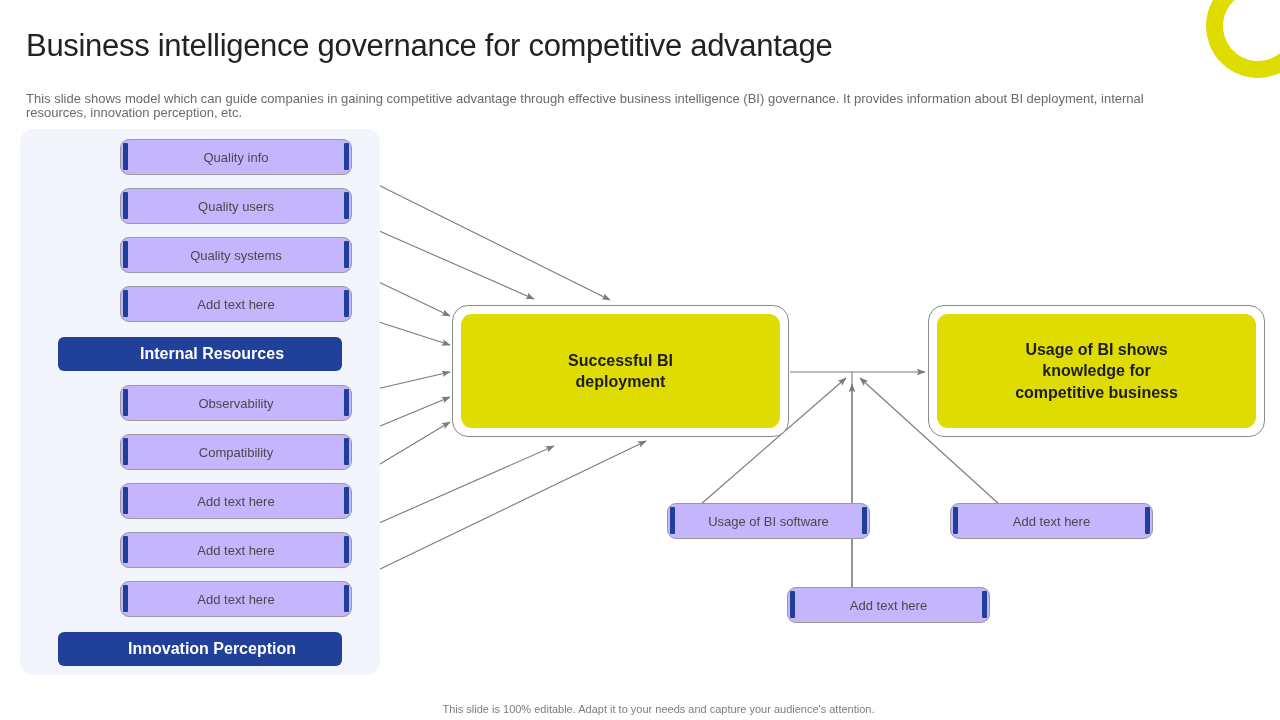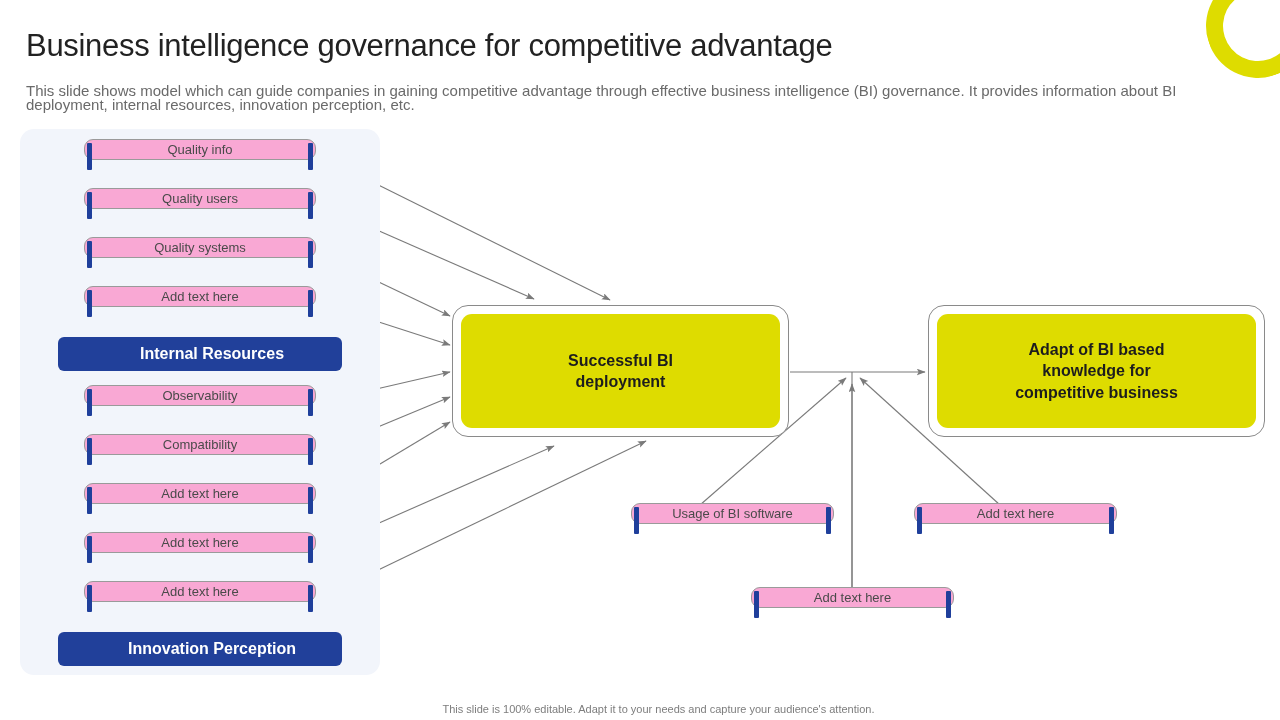--- a/index.html
+++ b/index.html
@@ -41,50 +41,51 @@
     font-size: 31px;
     font-weight: 400;
     color: #222222;
     letter-spacing: -0.3px;
     white-space: nowrap;
   }
 
   .subtitle {
     position: absolute;
     left: 26px;
-    top: 84px;
+    top: 92px;
     width: 1155px;
-    font-size: 15px;
+    font-size: 13px;
     line-height: 14px;
     color: #6a6a6a;
   }
 
   
   .left-panel {
     position: absolute;
     left: 20px;
     top: 129px;
     width: 360px;
     height: 546px;
     background: #f2f5fb;
     border-radius: 14px;
   }
 
   
   .item-box {
     position: absolute;
-    height: 21px;
-    background: #f9a8d4;
+    height: 36px;
+    background: #c4b5fd;
     border: 1px solid #9a9a9a;
     border-radius: 9px;
     display: flex;
     align-items: center;
     justify-content: center;
     font-size: 13px;
     color: #4a4a4a;
+    margin-left: 36px;
   }
   .item-box::before,
   .item-box::after {
     content: "";
     position: absolute;
     top: 3px;
     width: 5px;
     height: 27px;
     background: #1F3F9B;
     border-radius: 1px;
@@ -242,21 +243,21 @@
       <span>
         <span>Successful BI</span><br>
         <span>deployment</span>
       </span>
     </div>
   </div>
 
   <div class="outcome" id="outcome-right">
     <div class="outcome-inner">
       <span>
-        <span>Adapt of BI based</span><br>
+        <span>Usage of BI shows</span><br>
         <span>knowledge for</span><br>
         <span>competitive business</span>
       </span>
     </div>
   </div>
 
   <div class="item-box" style="left:631px; top:503px; width:203px;justify-content:center;">
     <span>Usage of BI software</span>
   </div>
   <div class="item-box" style="left:914px; top:503px; width:203px;">

